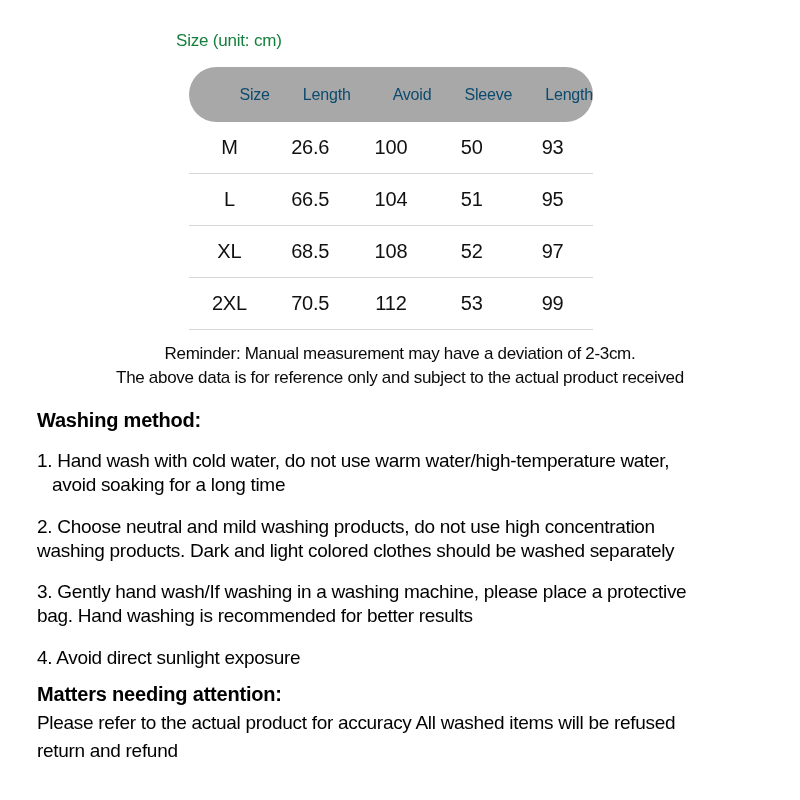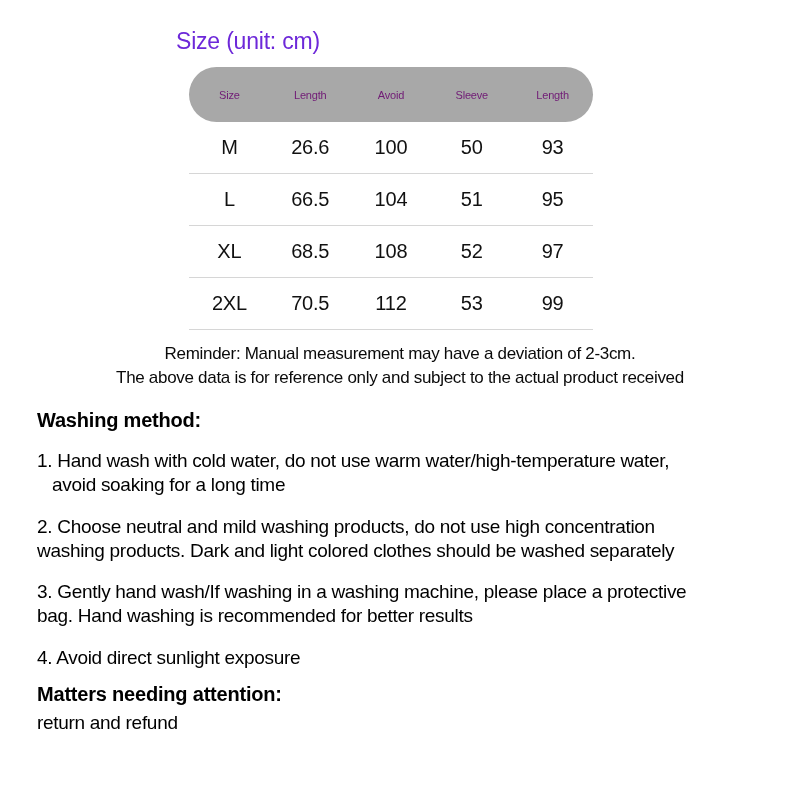--- a/index.html
+++ b/index.html
@@ -7,42 +7,42 @@
     width: 800px; height: 800px;
     background: #ffffff;
     font-family: "Liberation Sans", sans-serif;
     color: #000000;
     overflow: hidden;
   }
   .page { width: 800px; height: 800px; background: #ffffff; }
 
   .size-title {
     margin: 27px 0 12px 176px;
-    font-size: 23px;
+    font-size: 17px;
     line-height: 28px;
     letter-spacing: -0.2px;
-    color: #6d28d9;
+    color: #15803d;
   }
 
   .size-table {
     width: 404px;
     margin: 9px 0 0 189px;
   }
   .size-table .thead {
     display: flex;
     height: 55px;
     align-items: center;
     background: #a8a8a8;
     border-radius: 27.5px;
   }
   .size-table .thead .cell {
     flex: 1;
-    text-align: center;
-    color: #701a75;
-    font-size: 11px;
+    text-align: right;
+    color: #0c4a6e;
+    font-size: 16px;
     letter-spacing: -0.2px;
   }
   .size-table .trow {
     display: flex;
     height: 52px;
     align-items: center;
     border-bottom: 1px solid #d6d6d6;
   }
   .size-table .trow .cell {
     flex: 1;
@@ -162,17 +162,18 @@
     </div>
 
     <div class="wash-item wash-item-4">
       <span class="wash-line">4. Avoid direct sunlight exposure</span>
     </div>
   </div>
 
   <div class="section">
     <div class="sec-heading attention-heading">Matters needing attention:</div>
     <div class="attention-body">
+      <span class="attention-line">Please refer to the actual product for accuracy All washed items will be refused</span>
       <span class="attention-line">return and refund</span>
     </div>
   </div>
 
 </div>
 
 </body></html>

